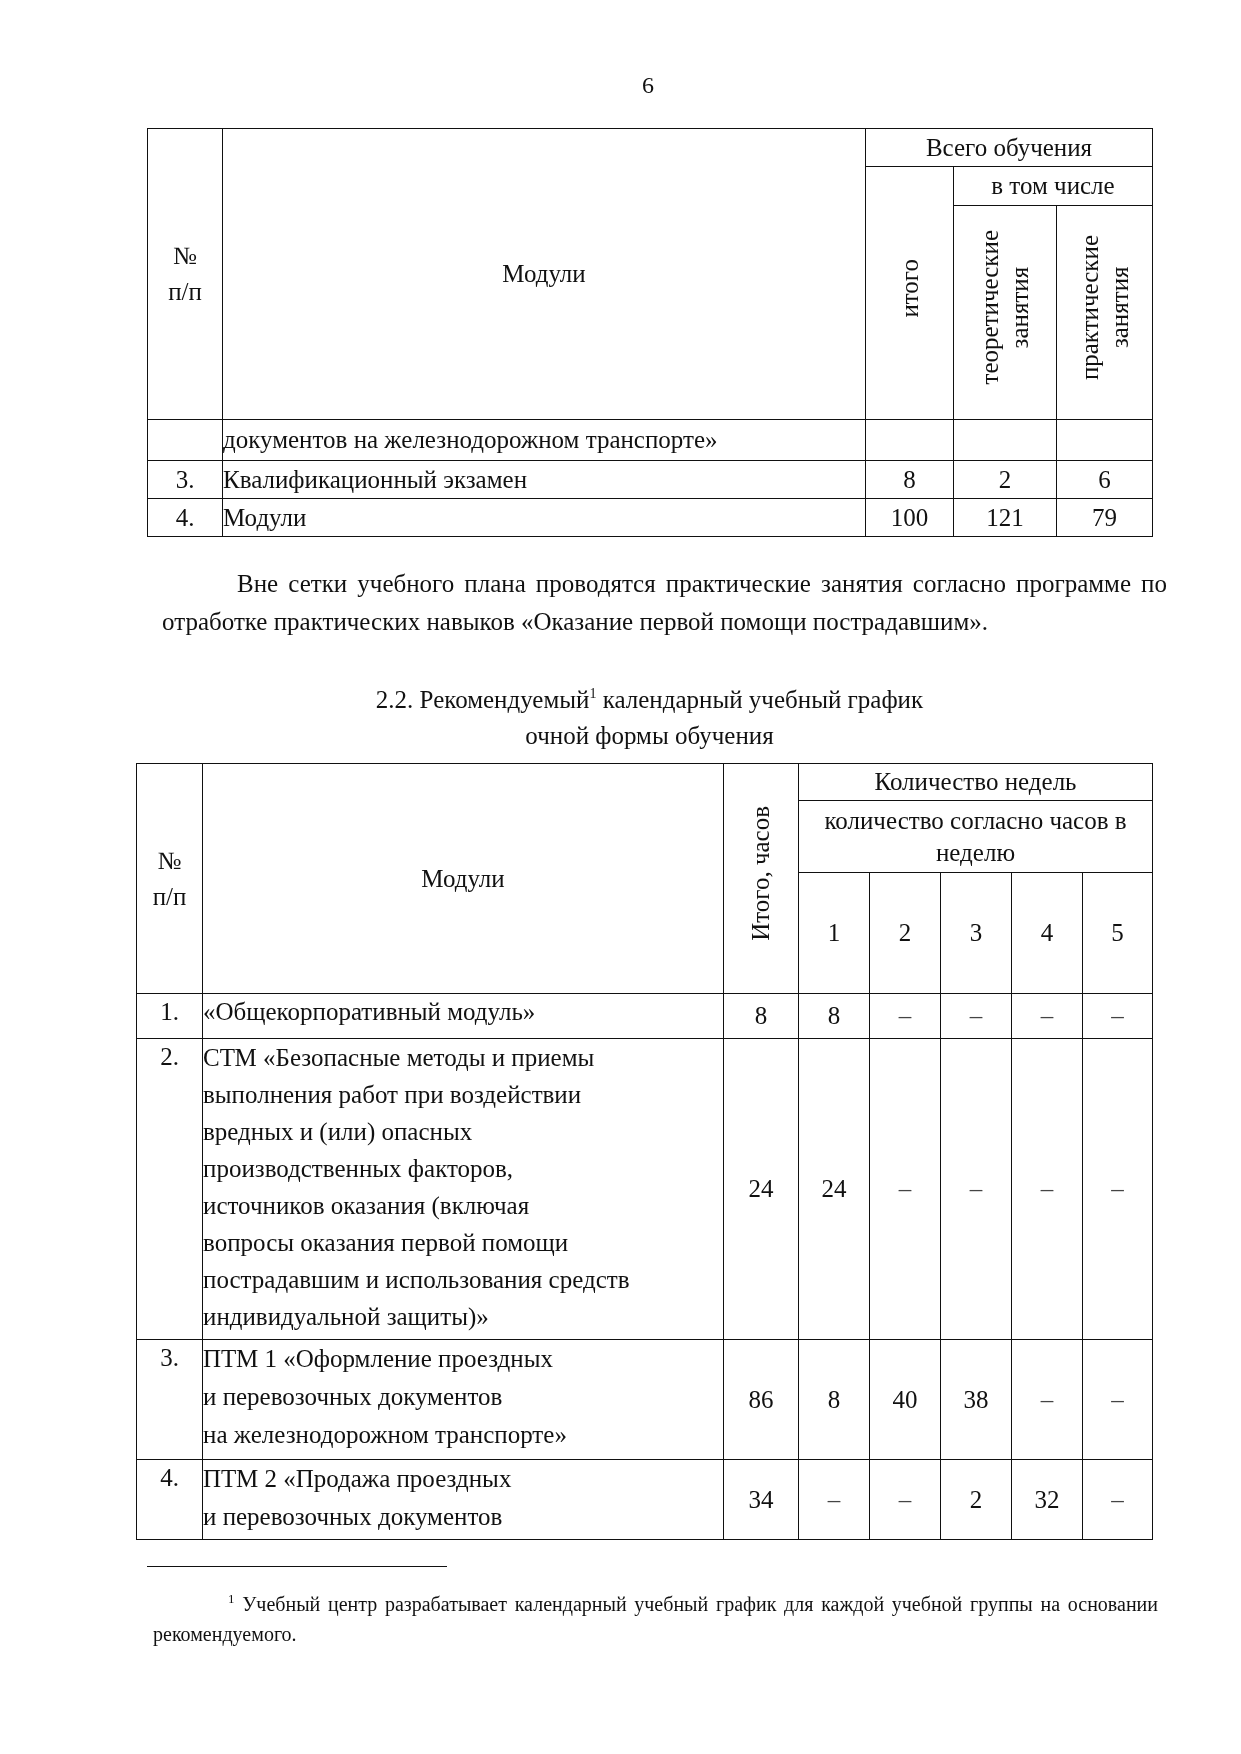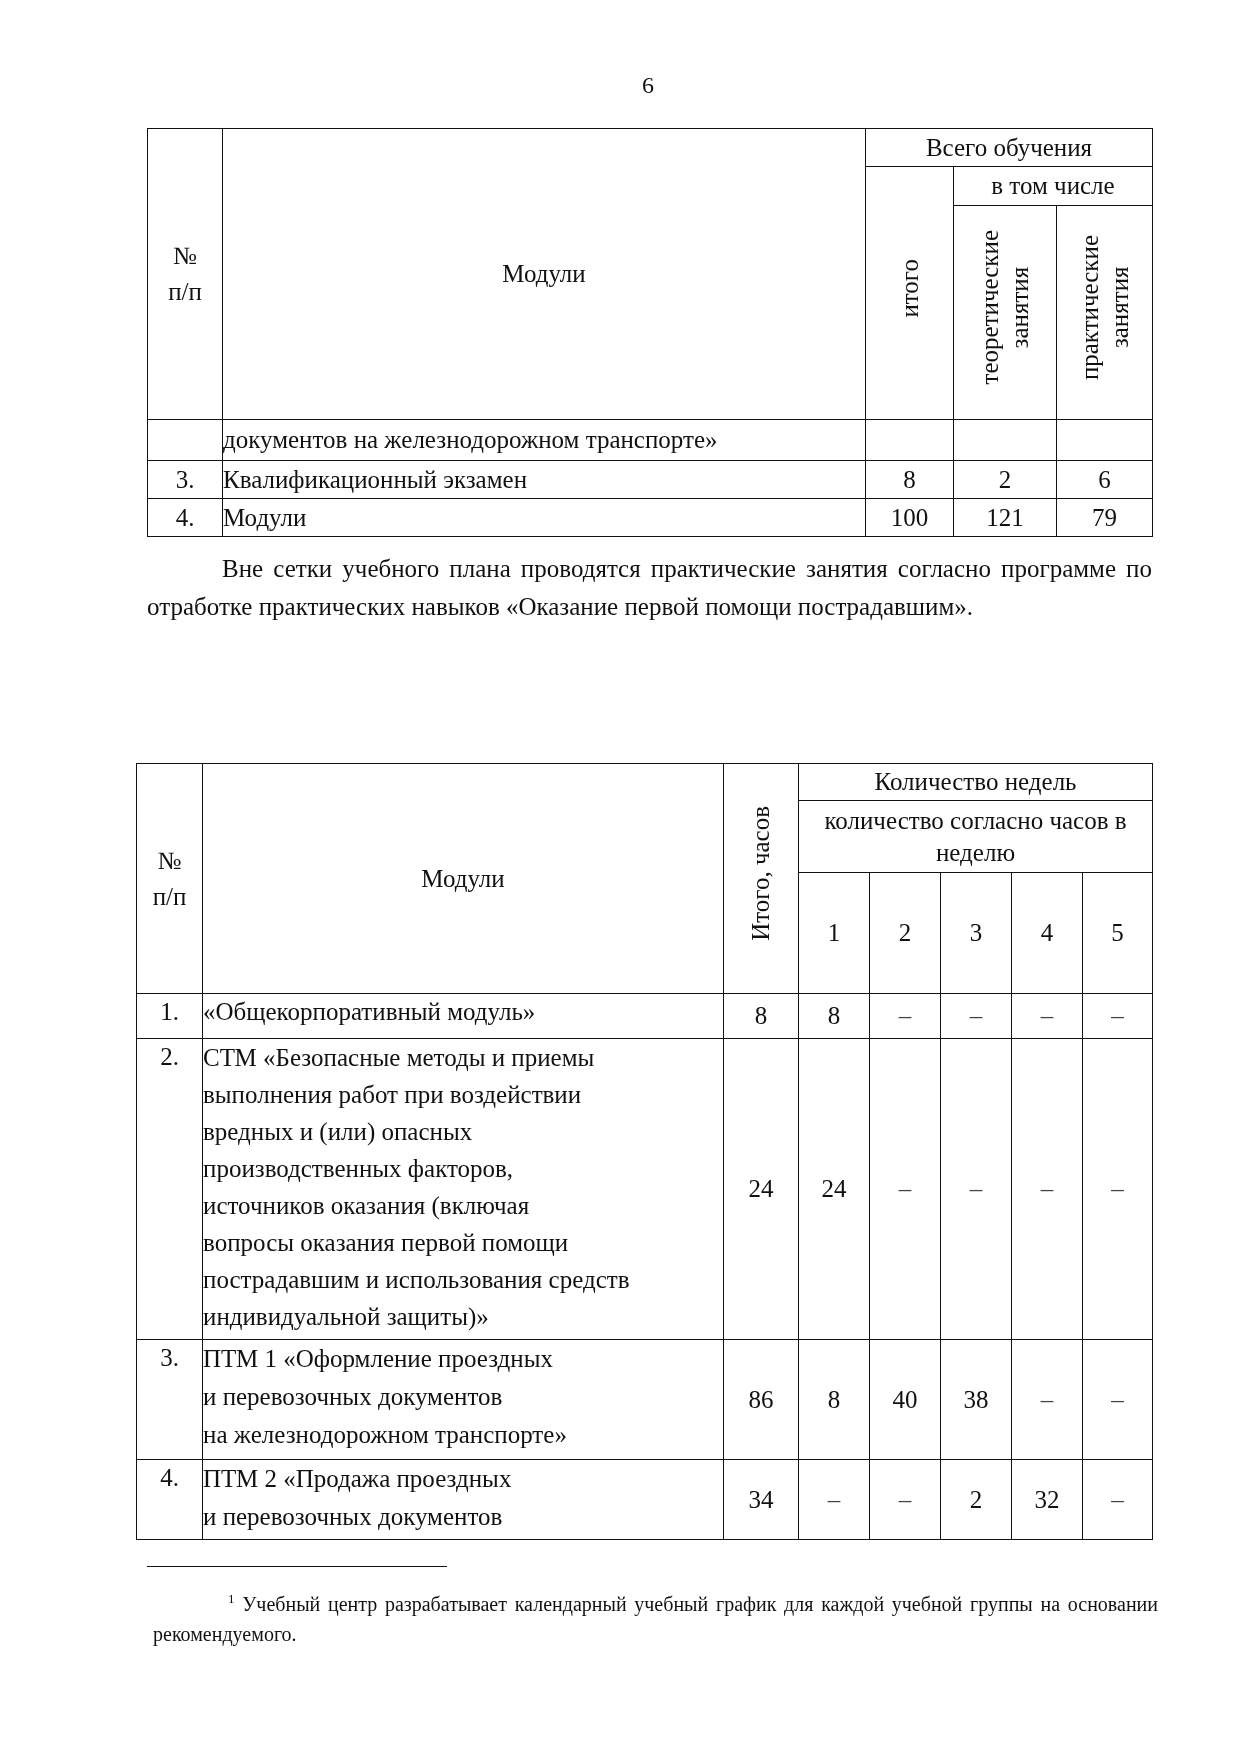--- a/index.html
+++ b/index.html
@@ -81,23 +81,25 @@
   <tr style="height:38px">
     <td class="c">4.</td>
     <td class="l">Модули</td>
     <td class="c">100</td>
     <td class="c">121</td>
     <td class="c">79</td>
   </tr>
 </tbody>
   </table>
 
-<p class="abs para" style="margin:0">Вне сетки учебного плана проводятся практические занятия согласно программе по отработке практических навыков «Оказание первой помощи пострадавшим».</p>
+<p class="abs para" style="margin:15px">Вне сетки учебного плана проводятся практические занятия согласно программе по отработке практических навыков «Оказание первой помощи пострадавшим».</p>
 
 <div class="abs heading">
+  <div><span>2.2. Рекомендуемый</span><sup>1</sup><span> календарный учебный график</span></div>
+  <div>очной формы обучения</div>
 </div>
 
 <table id="t2">
   <colgroup>
     <col style="width:66px">
       <col style="width:521px">
       <col style="width:75px">
     <col style="width:71px">
       <col style="width:71px">
       <col style="width:71px">

